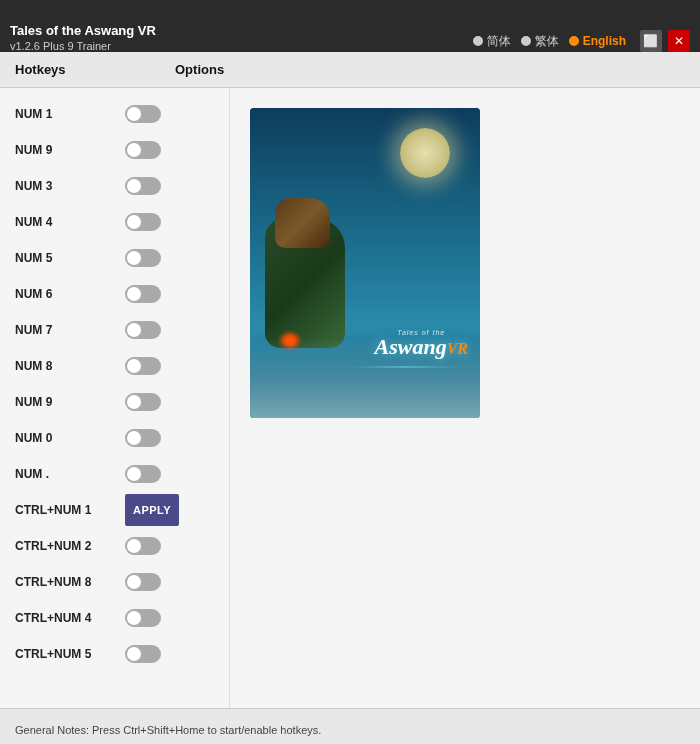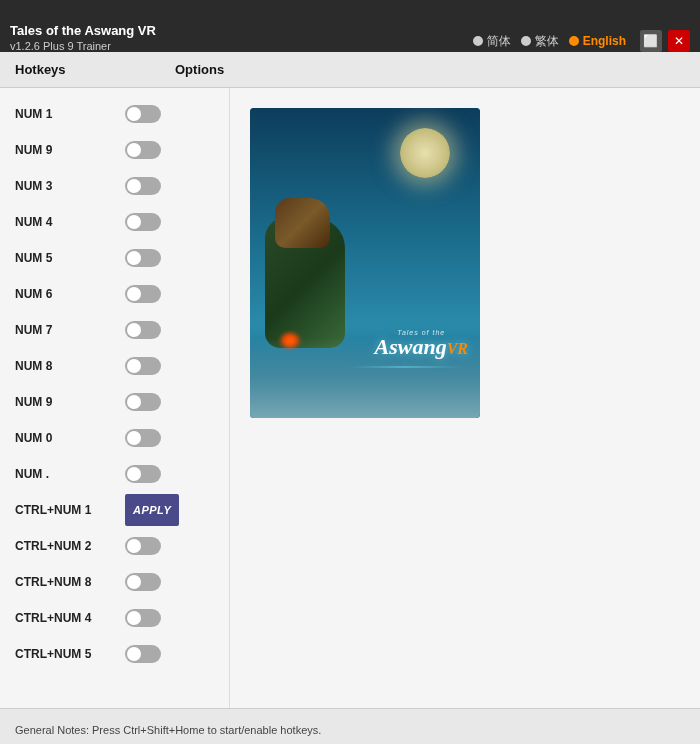--- a/index.html
+++ b/index.html
@@ -164,21 +164,20 @@
     .apply-btn {
       background: #4a4a8a;
       color: #fff;
       border: none;
       padding: 10px 8px;
       font-size: 11px;
       font-weight: bold;
       cursor: pointer;
       border-radius: 2px;
       letter-spacing: 0.5px;
-      font-style: italic;
     }
 
     
     .options-panel {
       flex: 1;
       display: flex;
       align-items: flex-start;
       justify-content: flex-start;
       padding: 20px;
     }

